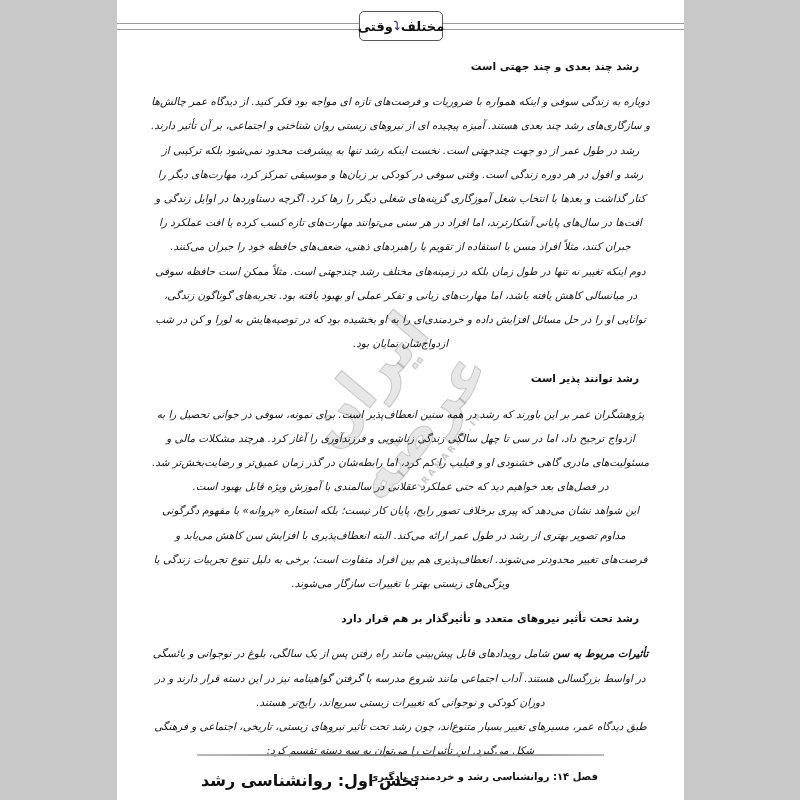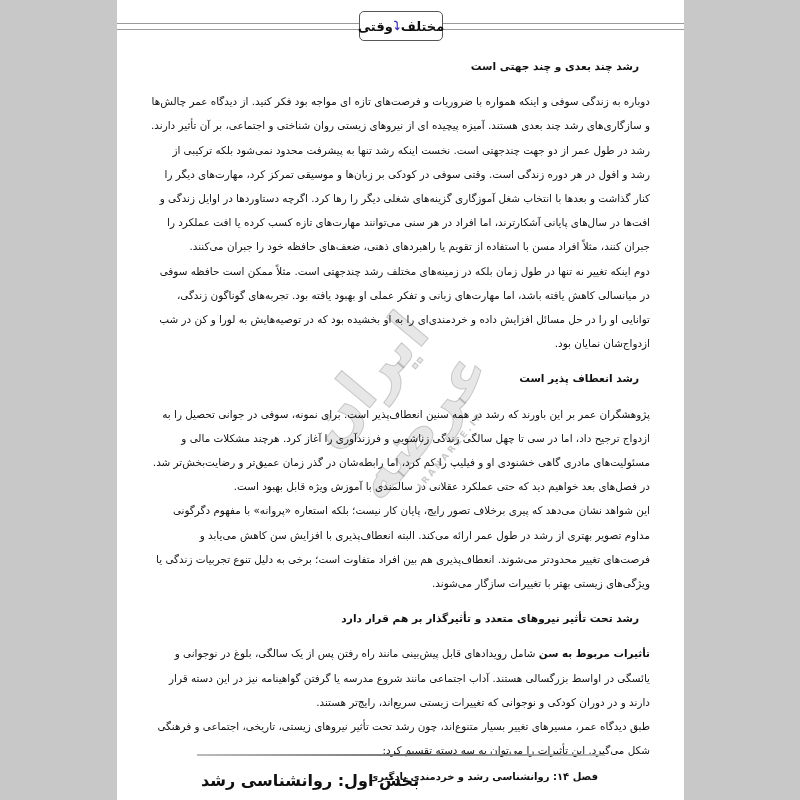--- a/index.html
+++ b/index.html
@@ -33,21 +33,21 @@
     pointer-events: none; direction: rtl;
   }
   .watermark .site { font-size: 9px; letter-spacing: 3px; display:block; -webkit-text-stroke: 0; color: rgba(120,120,120,0.4); }
   .content {
     position: absolute; left: 34px; right: 34px; top: 43px;
     direction: rtl; text-align: justify;
     font-size: 10.4px; line-height: 24.2px; color: #111;
   }
   .content p { margin: 0; }
   .content h3 { margin: 11px; font-size: 10.6px; font-weight: bold; line-height: 24.2px; }
-  .content .last { text-align: right; }
+  .content .last { text-align: center; font-style: italic; }
   .content b { font-weight: bold; }
   .footer-rule {
     position: absolute; left: 80px; right: 80px; top: 754px; height: 2px;
     background: linear-gradient(to right, #bbb, #777 50%, #bbb);
   }
   .page-num {
     position: absolute; left: 0; right: 0; top: 758px; text-align: center;
     font-size: 10px; color: #222; margin-top: 44px;
   }
   .footer-right {
@@ -74,21 +74,21 @@
     <span>ایران عرضه</span>
     <span class="site">IRANARZE.IR</span>
   </div>
 
   <div class="content">
     <h3>رشد چند بعدی و چند جهتی است</h3>
     <p class="last">دوباره به زندگی سوفی و اینکه همواره با ضروریات و فرصت‌های تازه ای مواجه بود فکر کنید. از دیدگاه عمر چالش‌ها و سازگاری‌های رشد چند بعدی هستند. آمیزه پیچیده ای از نیروهای زیستی روان شناختی و اجتماعی، بر آن تأثیر دارند.</p>
     <p class="last">رشد در طول عمر از دو جهت چندجهتی است. نخست اینکه رشد تنها به پیشرفت محدود نمی‌شود بلکه ترکیبی از رشد و افول در هر دوره زندگی است. وقتی سوفی در کودکی بر زبان‌ها و موسیقی تمرکز کرد، مهارت‌های دیگر را کنار گذاشت و بعدها با انتخاب شغل آموزگاری گزینه‌های شغلی دیگر را رها کرد. اگرچه دستاوردها در اوایل زندگی و افت‌ها در سال‌های پایانی آشکارترند، اما افراد در هر سنی می‌توانند مهارت‌های تازه کسب کرده یا افت عملکرد را جبران کنند، مثلاً افراد مسن با استفاده از تقویم یا راهبردهای ذهنی، ضعف‌های حافظه خود را جبران می‌کنند.</p>
     <p class="last">دوم اینکه تغییر نه تنها در طول زمان بلکه در زمینه‌های مختلف رشد چندجهتی است. مثلاً ممکن است حافظه سوفی در میانسالی کاهش یافته باشد، اما مهارت‌های زبانی و تفکر عملی او بهبود یافته بود. تجربه‌های گوناگون زندگی، توانایی او را در حل مسائل افزایش داده و خردمندی‌ای را به او بخشیده بود که در توصیه‌هایش به لورا و کن در شب ازدواج‌شان نمایان بود.</p>
 
-    <h3>رشد انعطاف پذیر است</h3>
+    <h3>رشد توانند پذیر است</h3>
     <p class="last">پژوهشگران عمر بر این باورند که رشد در همه سنین انعطاف‌پذیر است. برای نمونه، سوفی در جوانی تحصیل را به ازدواج ترجیح داد، اما در سی تا چهل سالگی زندگی زناشویی و فرزندآوری را آغاز کرد. هرچند مشکلات مالی و مسئولیت‌های مادری گاهی خشنودی او و فیلیپ را کم کرد، اما رابطه‌شان در گذر زمان عمیق‌تر و رضایت‌بخش‌تر شد. در فصل‌های بعد خواهیم دید که حتی عملکرد عقلانی در سالمندی با آموزش ویژه قابل بهبود است.</p>
     <p class="last">این شواهد نشان می‌دهد که پیری برخلاف تصور رایج، پایان کار نیست؛ بلکه استعاره «پروانه» با مفهوم دگرگونی مداوم تصویر بهتری از رشد در طول عمر ارائه می‌کند. البته انعطاف‌پذیری با افزایش سن کاهش می‌یابد و فرصت‌های تغییر محدودتر می‌شوند. انعطاف‌پذیری هم بین افراد متفاوت است؛ برخی به دلیل تنوع تجربیات زندگی یا ویژگی‌های زیستی بهتر با تغییرات سازگار می‌شوند.</p>
 
     <h3>رشد تحت تأثیر نیروهای متعدد و تأثیرگذار بر هم قرار دارد</h3>
     <p class="last"><b>تأثیرات مربوط به سن</b><span> شامل رویدادهای قابل پیش‌بینی مانند راه رفتن پس از یک سالگی، بلوغ در نوجوانی و یائسگی در اواسط بزرگسالی هستند. آداب اجتماعی مانند شروع مدرسه یا گرفتن گواهینامه نیز در این دسته قرار دارند و در دوران کودکی و نوجوانی که تغییرات زیستی سریع‌اند، رایج‌تر هستند.</span></p>
     <p class="last">طبق دیدگاه عمر، مسیرهای تغییر بسیار متنوع‌اند، چون رشد تحت تأثیر نیروهای زیستی، تاریخی، اجتماعی و فرهنگی شکل می‌گیرد. این تأثیرات را می‌توان به سه دسته تقسیم کرد:</p>
   </div>
 
   <div class="footer-rule"></div>
   <div class="page-num">۱۸۸۱</div>

